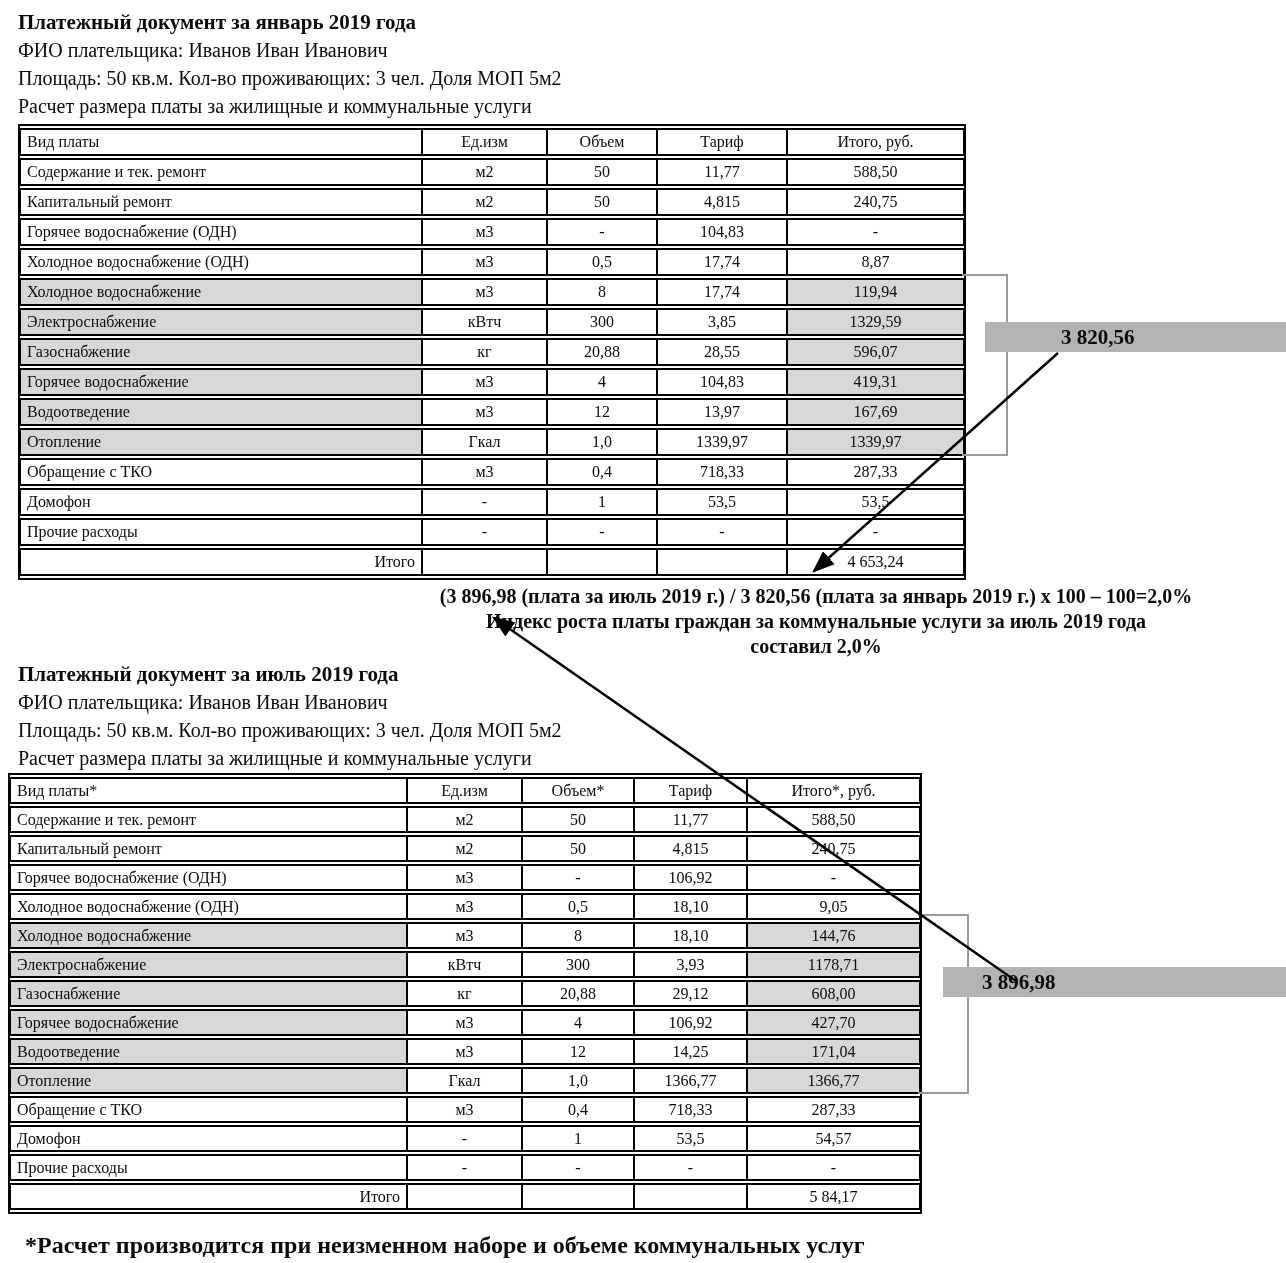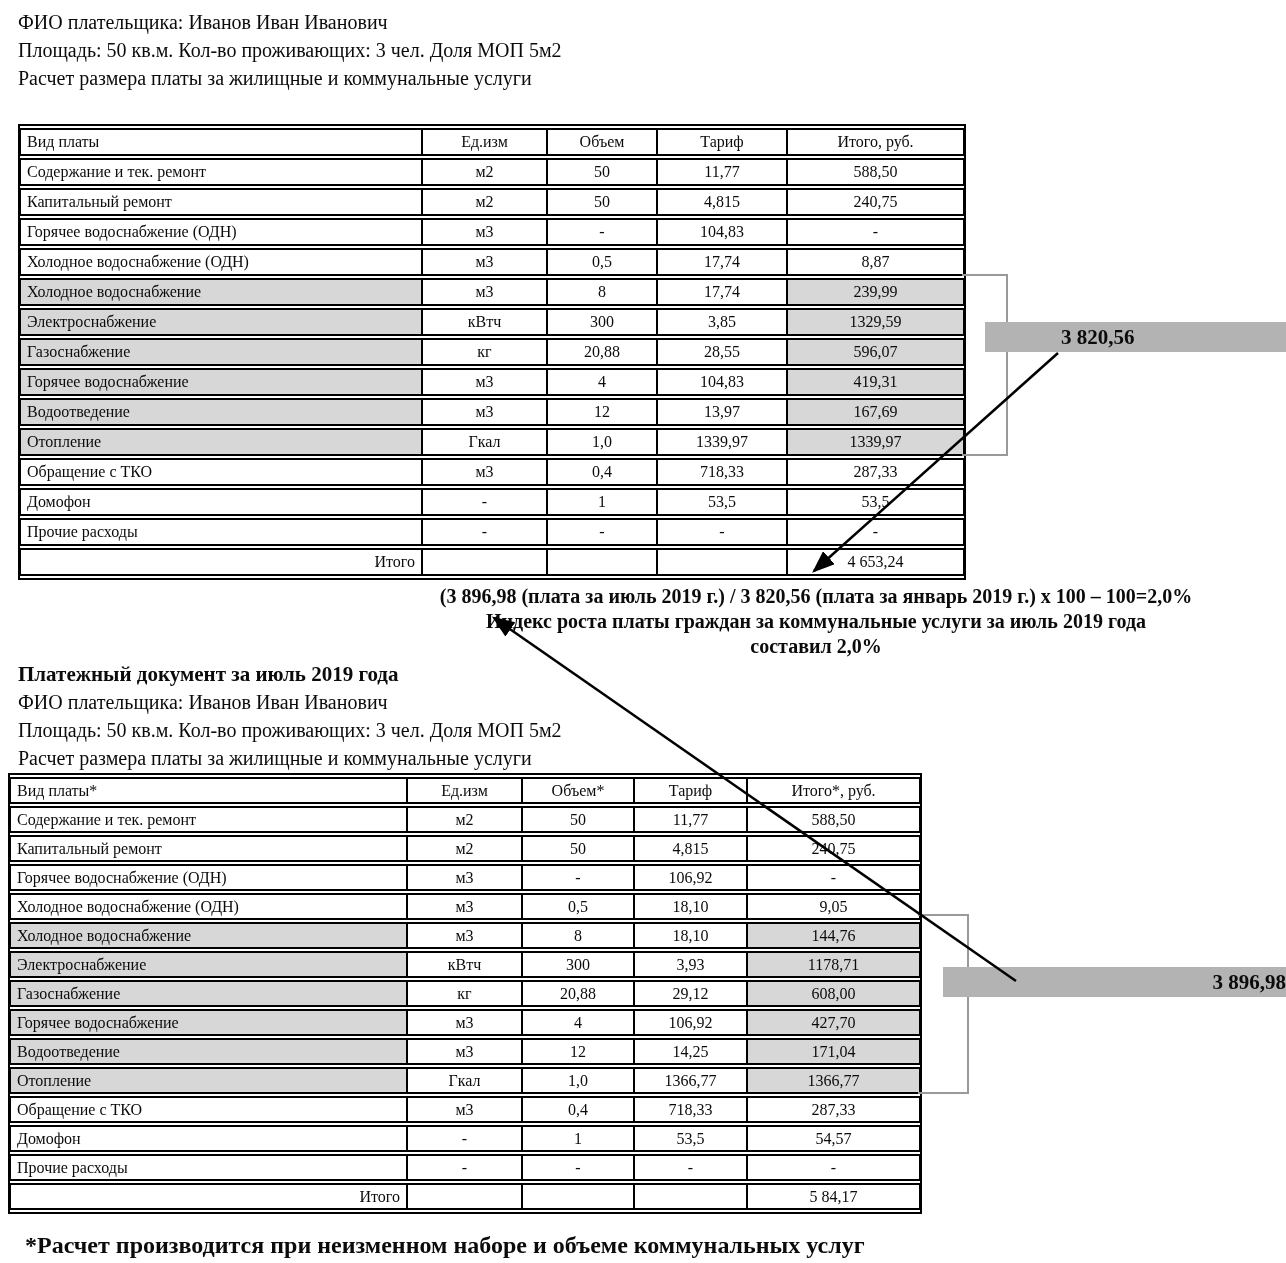--- a/index.html
+++ b/index.html
@@ -79,20 +79,21 @@
     z-index: 5;
     pointer-events: none;
   }
 </style>
 </head>
 <body>
 
 <div class="page">
 
   <div class="doc-header" style="left:18px; top:8px;">
+    <div class="title">Платежный документ за январь 2019 года</div>
     <div>ФИО плательщика: Иванов Иван Иванович</div>
     <div>Площадь: 50 кв.м. Кол-во проживающих: 3 чел. Доля МОП 5м2</div>
     <div>Расчет размера платы за жилищные и коммунальные услуги</div>
   </div>
 
   <table class="bill t1" style="left:18px; top:124px; width:944px;">
     <colgroup>
       <col style="width:402px">
         <col style="width:125px">
         <col style="width:110px">
@@ -140,21 +141,21 @@
           <td class="c-mid">0,5</td>
           <td class="c-mid">17,74</td>
           <td class="c-total">8,87</td>
         </tr>
 
         <tr>
           <td class="c-name shaded">Холодное водоснабжение</td>
           <td class="c-mid">м3</td>
           <td class="c-mid">8</td>
           <td class="c-mid">17,74</td>
-          <td class="c-total shaded">239,99</td>
+          <td class="c-total shaded">119,94</td>
         </tr>
 
         <tr>
           <td class="c-name shaded">Электроснабжение</td>
           <td class="c-mid">кВтч</td>
           <td class="c-mid">300</td>
           <td class="c-mid">3,85</td>
           <td class="c-total shaded">1329,59</td>
         </tr>
 
@@ -371,21 +372,21 @@
         <td class="c-name total-label">Итого</td>
         <td class="c-mid"></td>
         <td class="c-mid"></td>
         <td class="c-mid"></td>
         <td class="c-total total-value">5 84,17</td>
       </tr>
     </tfoot>
   </table>
 
   <div class="bracket" style="left:918px; top:914px; width:49px; height:176px;"></div>
-  <div class="ann-bar" style="left:943px; top:967px; width:343px; padding-left:107px;text-align:right;">
+  <div class="ann-bar" style="left:943px; top:967px; width:343px; padding-left:39px;">
     <span>3 896,98</span>
   </div>
 
   <div class="footnote">*Расчет производится при неизменном наборе и объеме коммунальных услуг</div>
 
   <svg class="overlay" width="1286" height="1263" viewBox="0 0 1286 1263">
     <defs>
       <marker id="ah" markerWidth="9" markerHeight="7" refX="8" refY="3.5" orient="auto">
         <path d="M0,0 L9,3.5 L0,7 Z" fill="#000"></path>
       </marker>

